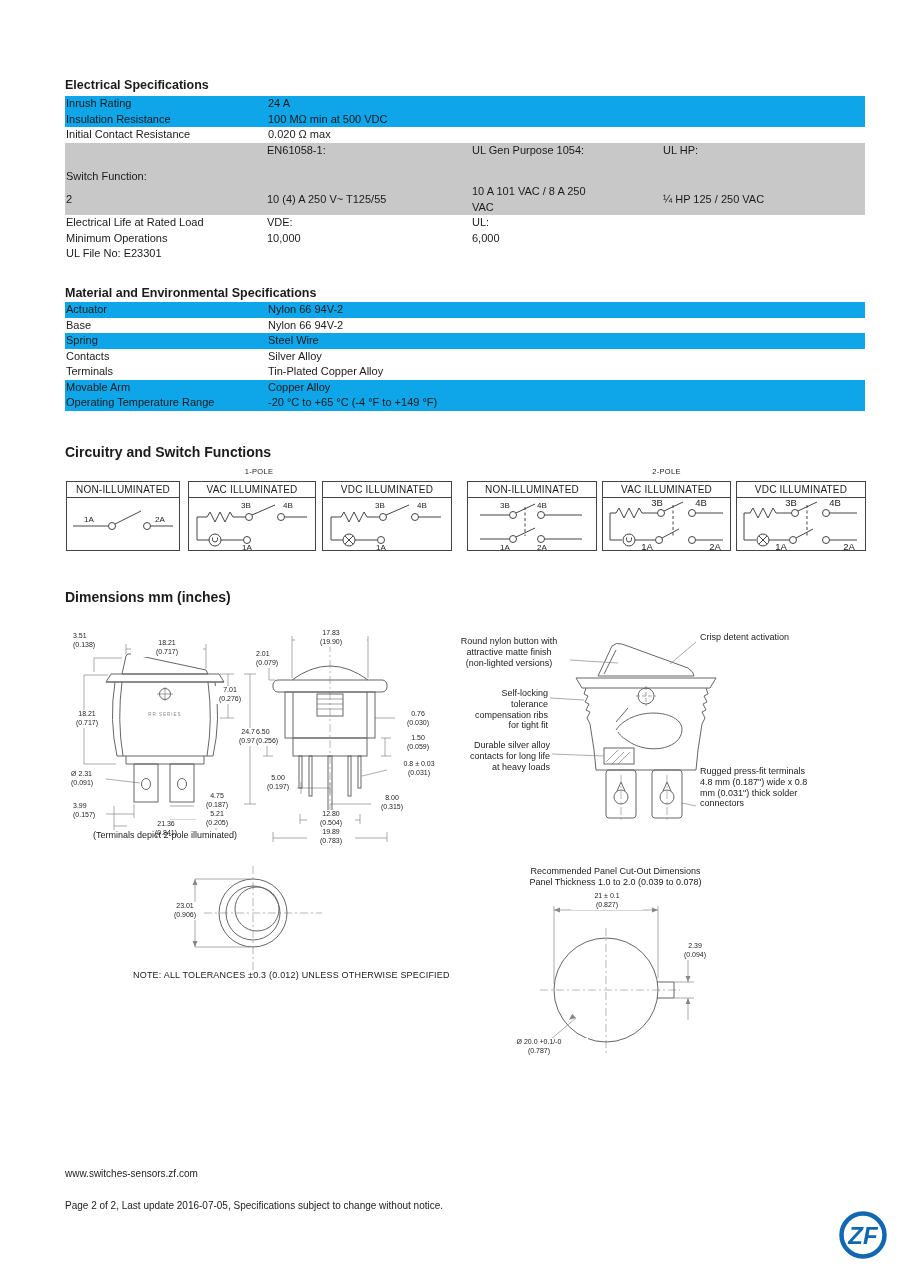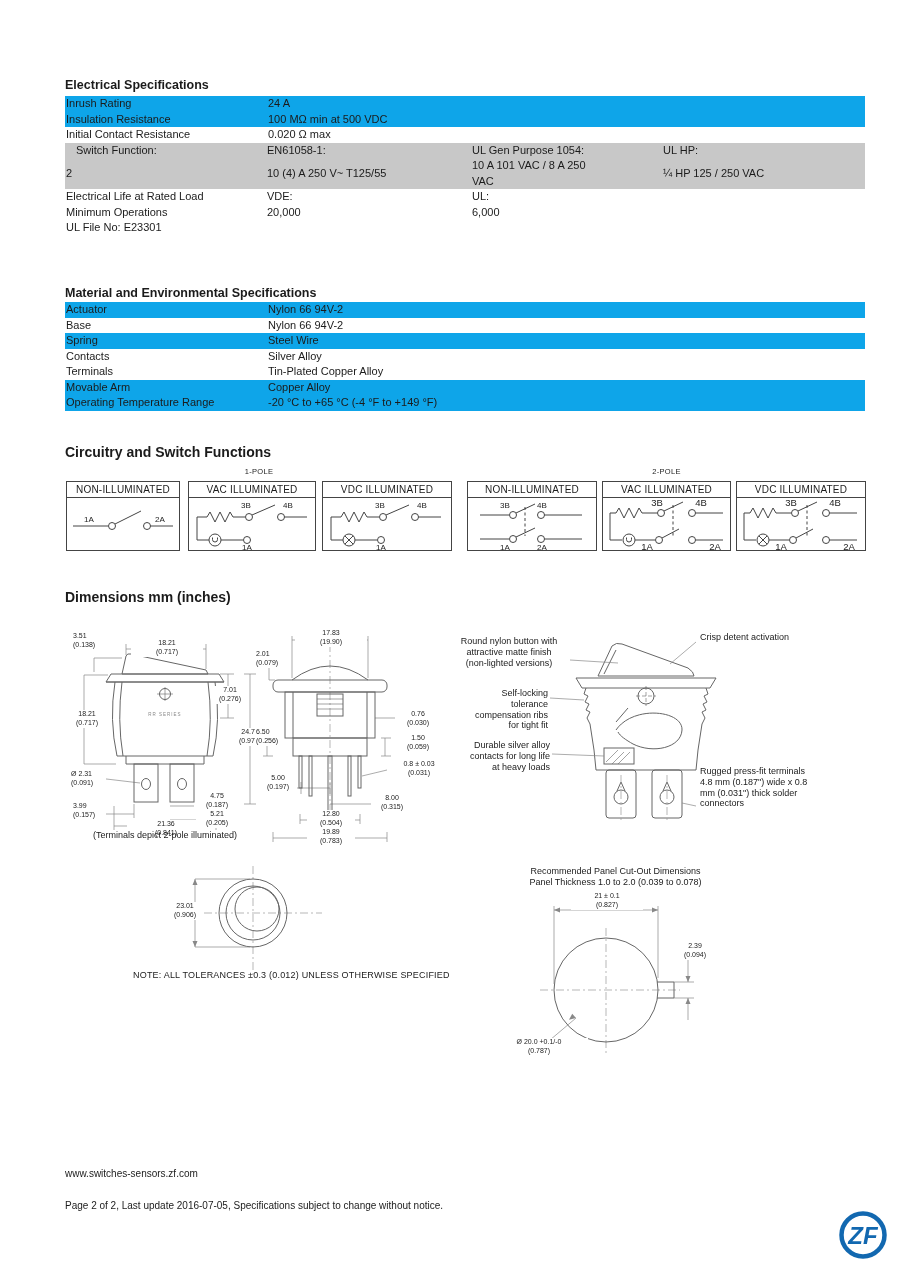--- a/index.html
+++ b/index.html
@@ -58,35 +58,35 @@
     </div>
     <div class="spec-row gray">
       <div class="spec-label">Insulation Resistance</div>
       <div class="spec-value">100 MΩ min at 500 VDC</div>
     </div>
     <div class="spec-row">
       <div class="spec-label">Initial Contact Resistance</div>
       <div class="spec-value">0.020 Ω max</div>
     </div>
     <div class="sf-grid">
-      <div style="padding-left:11px;">Switch Function:</div>
+      <div style="padding-left:1px;margin-top:26px;">Switch Function:</div>
       <div>EN61058-1:</div>
       <div>UL Gen Purpose 1054:</div>
       <div>UL HP:</div>
       <div class="v" style="padding-left:1px;">2</div>
       <div class="v">10 (4) A 250 V~ T125/55</div>
       <div class="sf-wrap">10 A 101 VAC / 8 A 250 VAC</div>
       <div class="v">¼ HP 125 / 250 VAC</div>
     </div>
     <div class="life-grid">
       <div style="padding-left:1px;">Electrical Life at Rated Load
 Minimum Operations
 UL File No: E23301</div>
       <div>VDE:
-20,000</div>
+10,000</div>
       <div>UL:
 6,000</div>
     </div>
   </div>
 
   <div class="abs sec-heading" style="left:65px;top:286px;">Material and Environmental Specifications</div>
   <div class="abs spec-table" style="left:65px;top:302px;">
     <div class="spec-row gray">
       <div class="spec-label">Actuator</div>
       <div class="spec-value">Nylon 66 94V-2</div>

